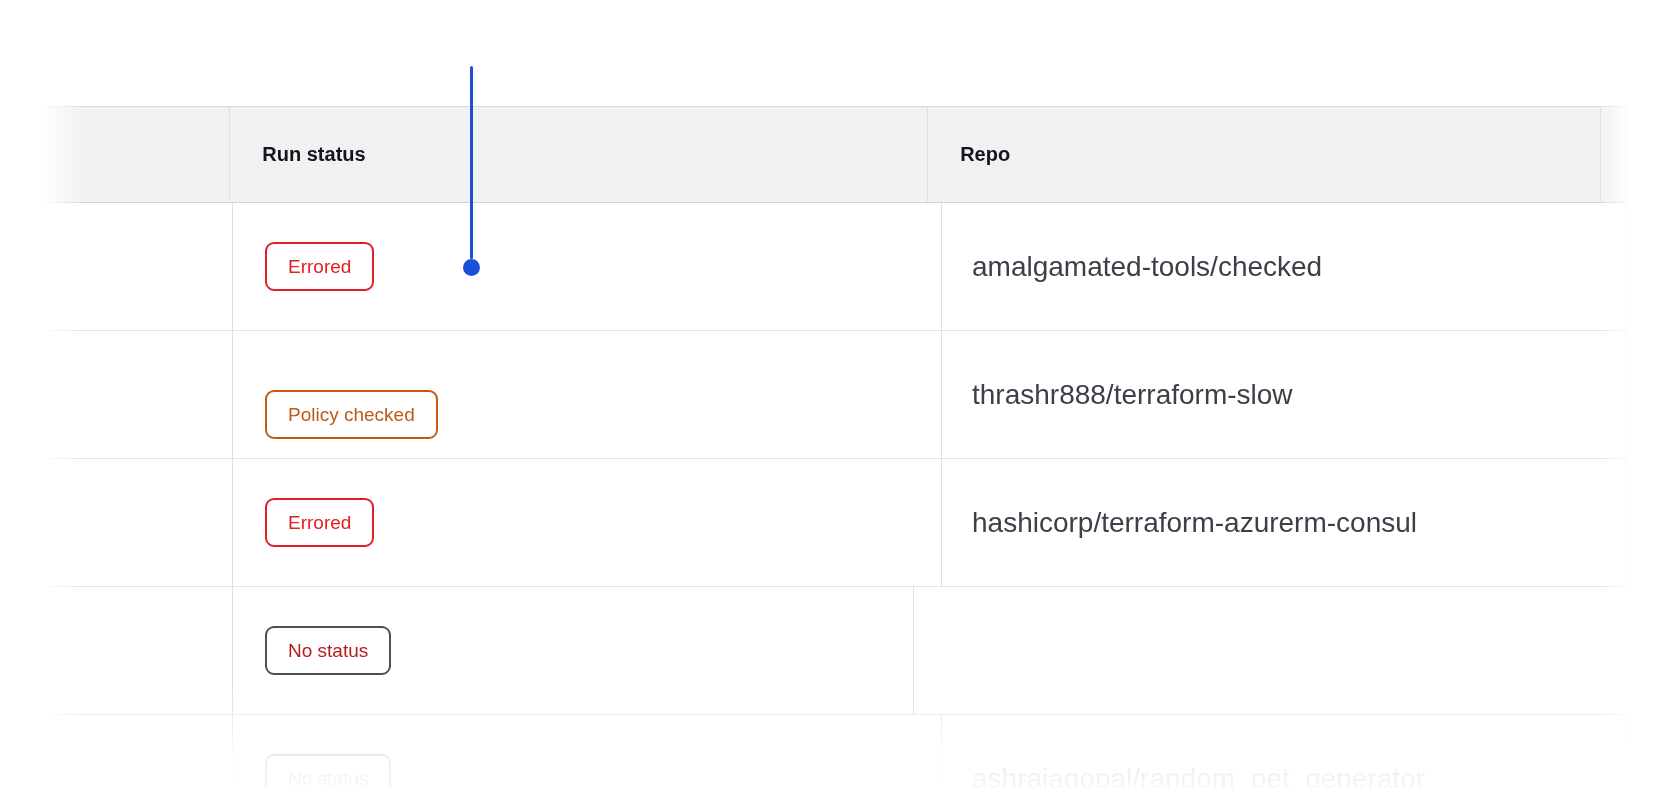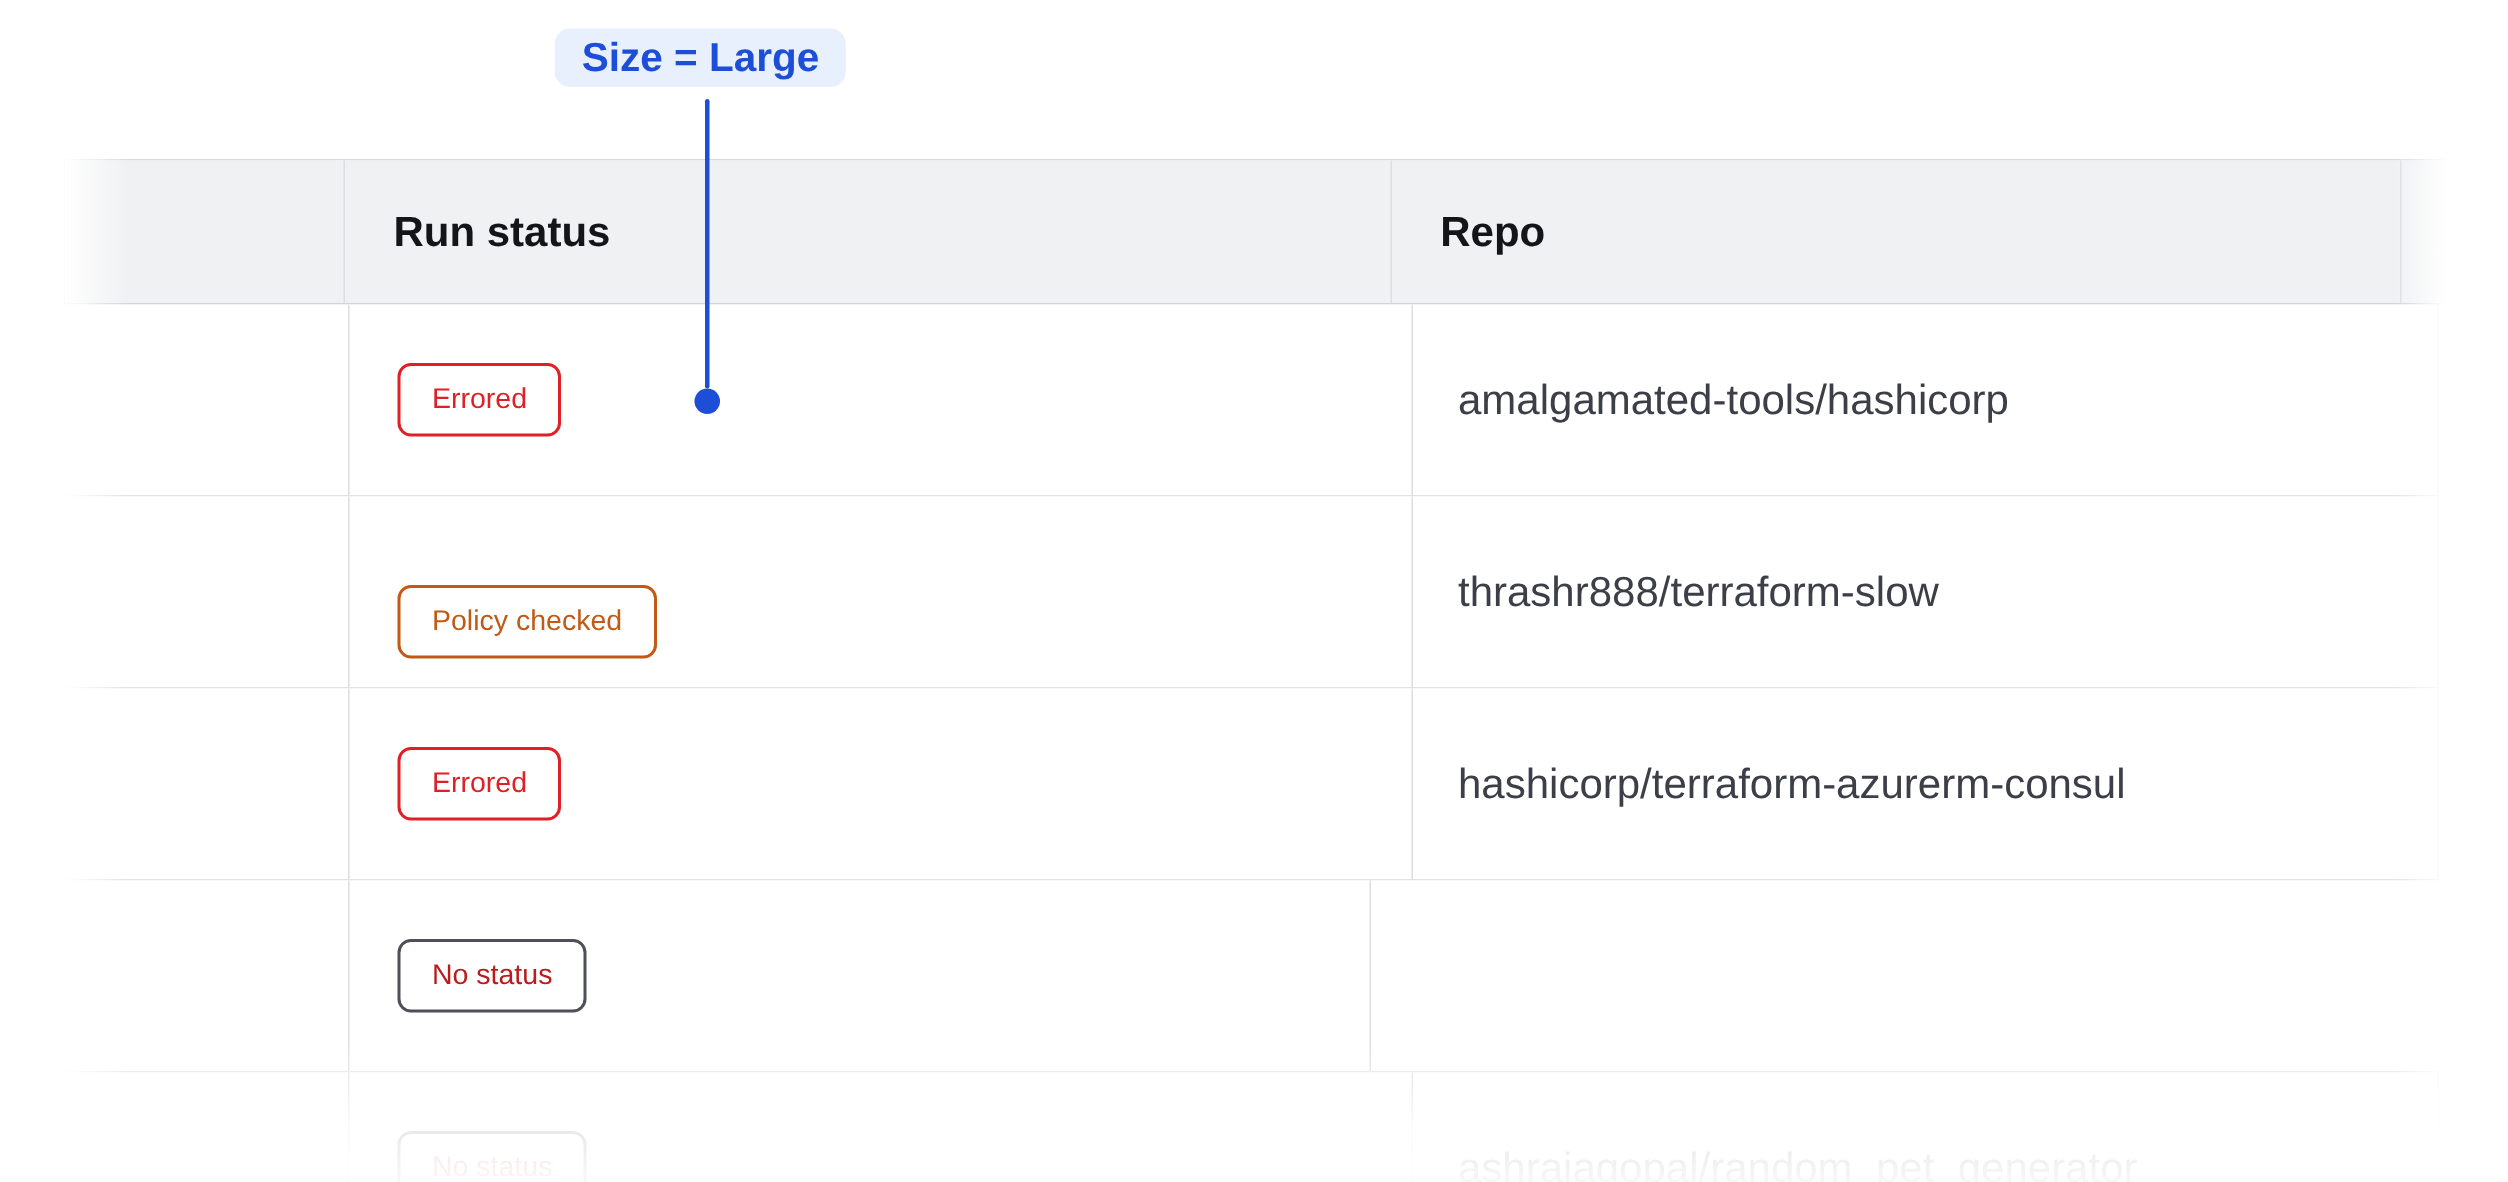--- a/index.html
+++ b/index.html
@@ -5,21 +5,21 @@
   * { margin:0; padding:0; box-sizing:border-box; }
   html,body { width:1672px; height:788px; background:#ffffff;
     font-family:"Liberation Sans","DejaVu Sans",sans-serif; }
   .stage { position:relative; width:1672px; height:788px; overflow:hidden; background:#fff; }
 
   
   .table { position:absolute; left:43px; top:106px; width:1590px;
     border-top:1px solid #d8dade; }
   .thead { display:flex; height:96px; align-items:center;
     background:#f0f1f3; border-bottom:1px solid #d2d4d9; }
-  .th { font-size:28px; font-weight:700; color:#131519; padding-left:32px;
+  .th { font-size:20px; font-weight:700; color:#131519; padding-left:32px;
     height:100%; display:flex; align-items:center; }
   .tr { display:flex; height:128px; align-items:center; background:#fff;
     border-bottom:1px solid #e2e3e7; }
   .td { height:100%; display:flex; align-items:center; }
   .c1 { width:189px; }
   .c2 { width:681px; border-left:1px solid #dddee2; }
   .c3 { width:684px; border-left:1px solid #dddee2;margin-left:28px; }
   .c4 { flex:1; border-left:1px solid #dddee2; }
 
   .badge { display:inline-flex; align-items:center; margin-left:32px;
@@ -64,21 +64,21 @@
       <div class="th c3">Repo</div>
       <div class="th c4"></div>
     </div>
 
     <div class="tr">
       <div class="td c1"></div>
       <div class="td c2">
         <span class="badge badge-errored">Errored</span>
       </div>
       <div class="td c3">
-        <span class="repo">amalgamated-tools/hashicorp</span>
+        <span class="repo">amalgamated-tools/checked</span>
       </div>
       <div class="td c4"></div>
     </div>
 
     <div class="tr">
       <div class="td c1"></div>
       <div class="td c2">
         <span class="badge badge-policy">Policy checked</span>
       </div>
       <div class="td c3">
@@ -112,21 +112,20 @@
         <span class="badge badge-none">No status</span>
       </div>
       <div class="td c3">
         <span class="repo">ashrajagopal/random_pet_generator</span>
       </div>
       <div class="td c4"></div>
     </div>
 
   </div>
 
-  <div class="callout-pill">Size = Large</div>
   <div class="callout-line"></div>
   <div class="callout-dot"></div>
 
   <div class="fade fade-left"></div>
   <div class="fade fade-right"></div>
   <div class="fade fade-bottom"></div>
 
 </div>
 
 </body></html>

